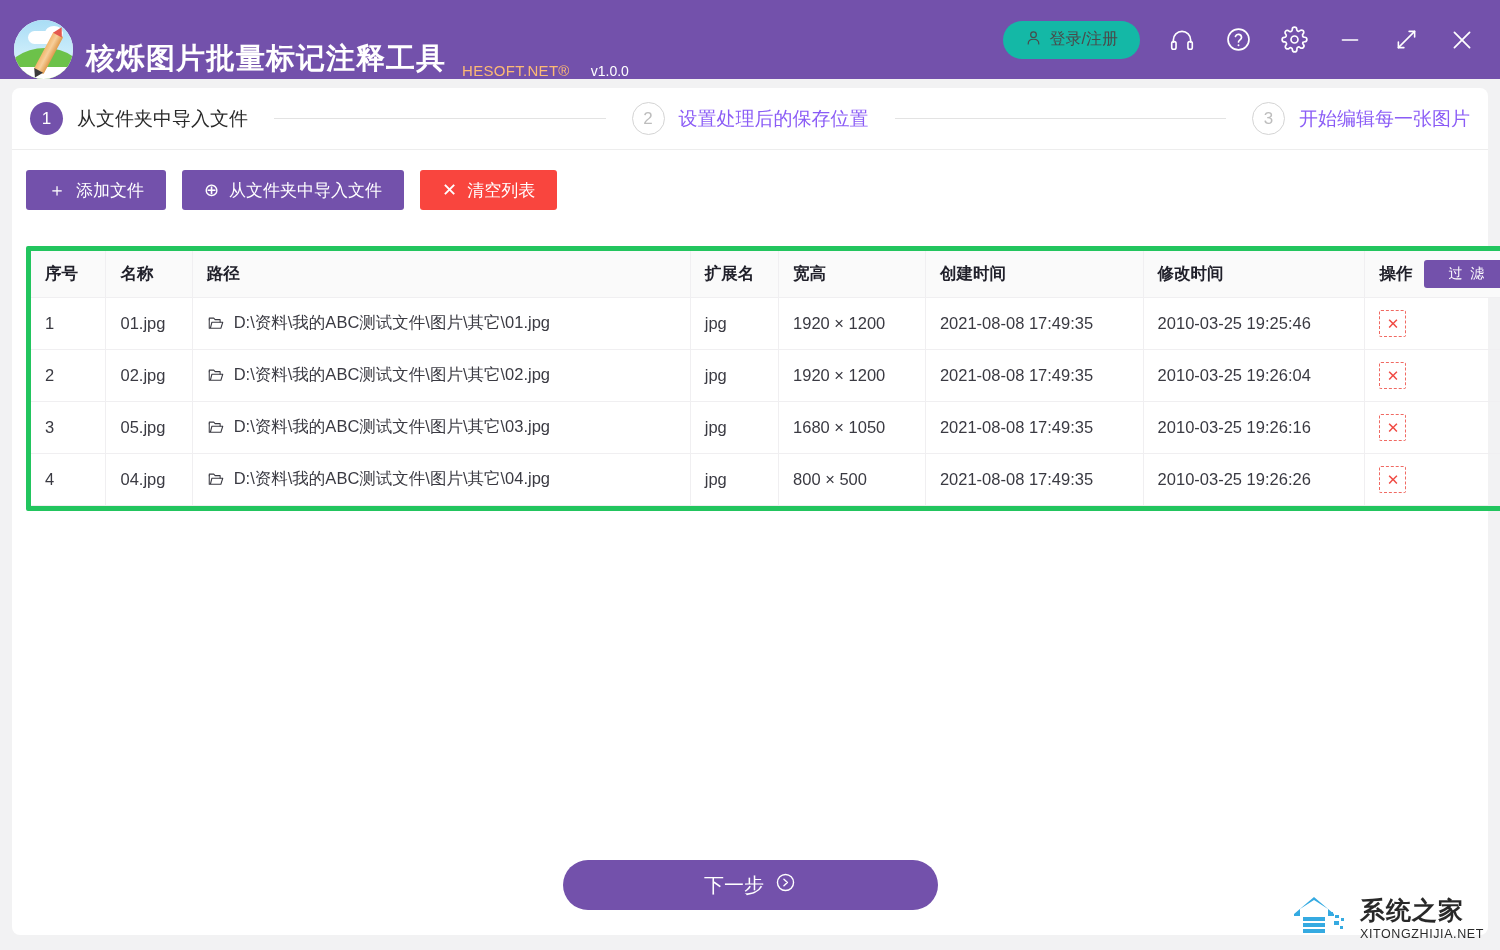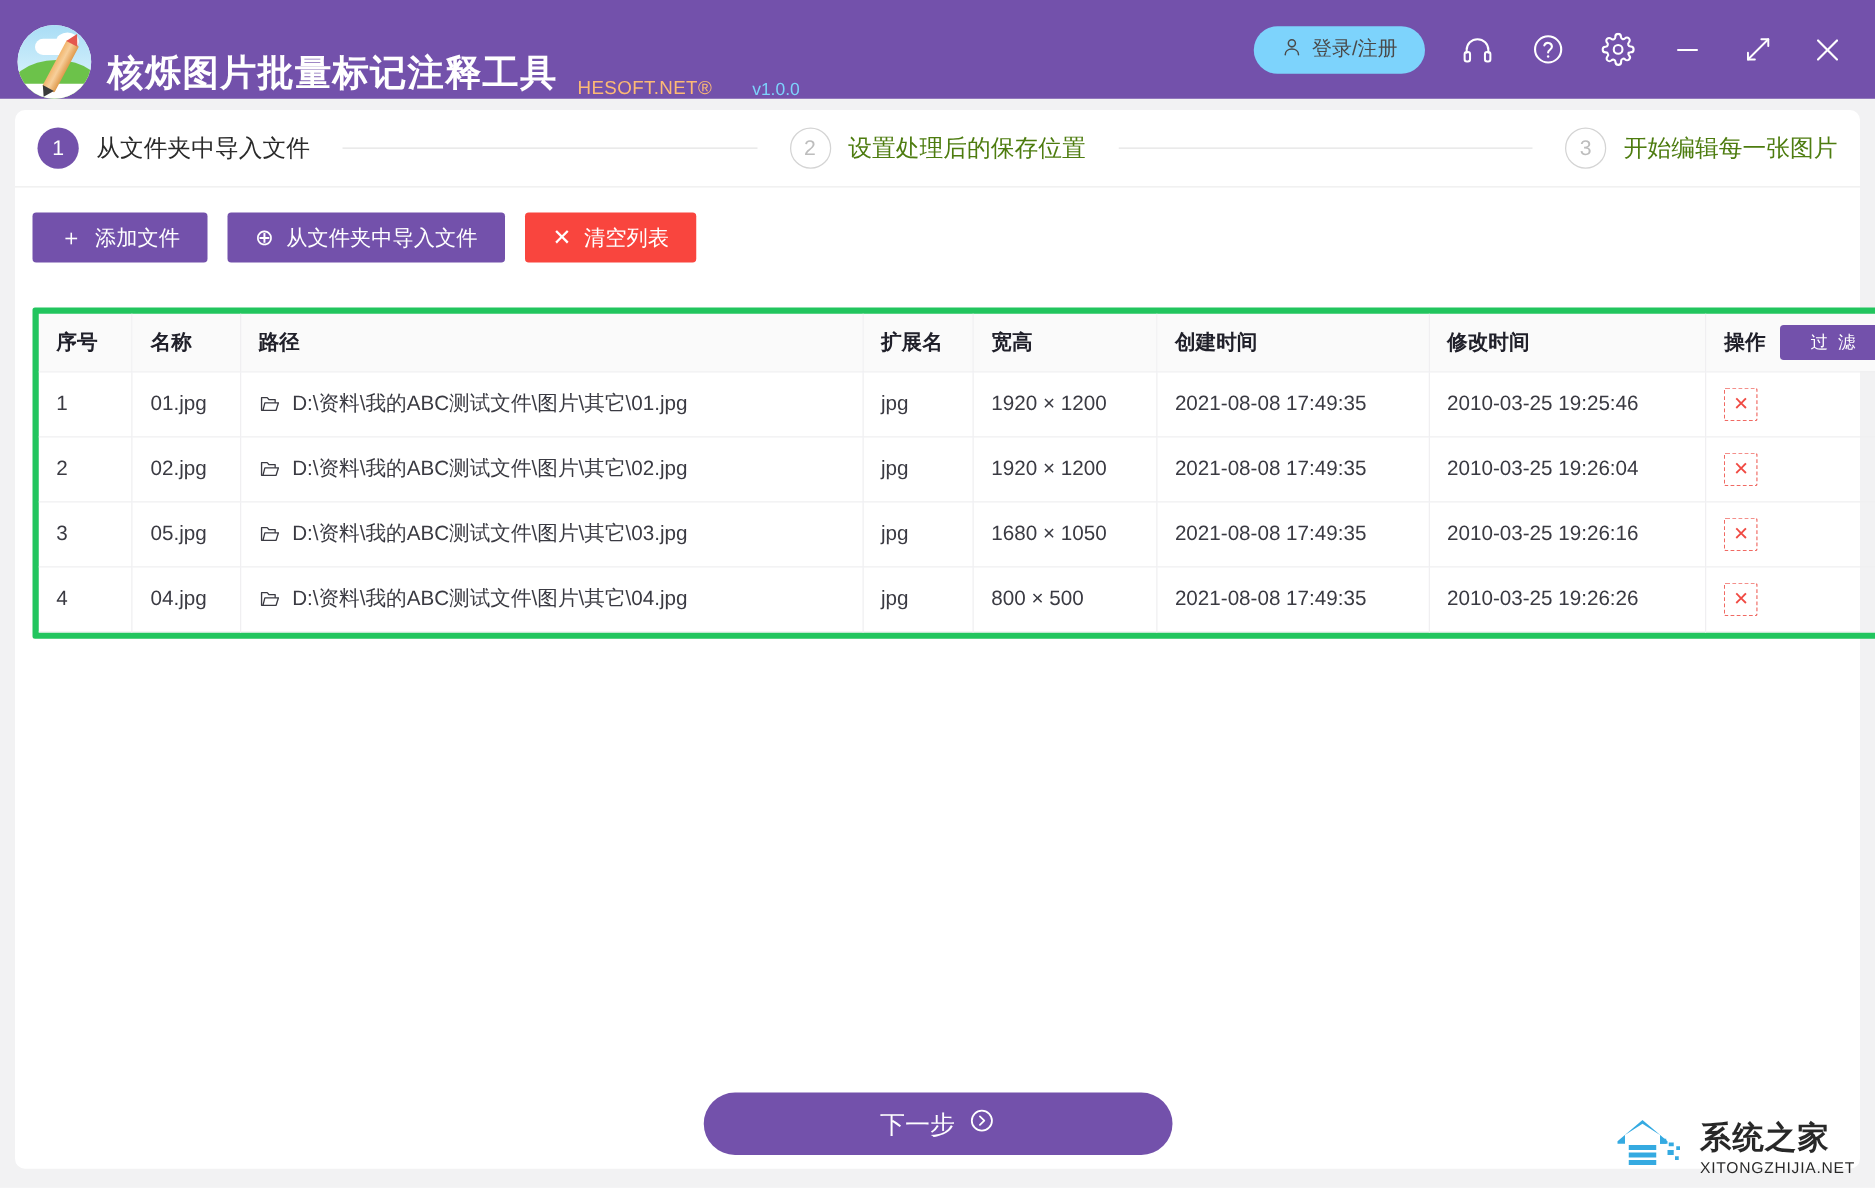--- a/index.html
+++ b/index.html
@@ -84,36 +84,36 @@
   }
   .app-brand {
     margin-left: 16px;
     color: #fdba74;
     font-size: 15px;
     letter-spacing: .3px;
     white-space: nowrap;
     padding-top: 6px;
   }
   .app-version {
-    margin-left: 32px;
-    color: #7dd3fc;
+    margin-left: 21px;
+    color: #ffffff;
     font-size: 14px;
     white-space: nowrap;
     padding-top: 6px;
   }
 
   .titlebar-right {
     margin-left: auto;
     display: flex; align-items: center;
     height: 100%;
   }
   .login-btn {
     display: flex; align-items: center; gap: 8px;
     height: 38px; padding: 0 22px;
-    background: #7dd3fc;
+    background: #14b8a6;
     border-radius: 19px;
     color: #4a4a4a;
     font-size: 16px;
     white-space: nowrap;
     cursor: pointer;
     border: none;
     font-family: inherit;
   }
   .win-icon {
     width: 56px; height: 79px;
@@ -143,21 +143,21 @@
   .step { display: flex; align-items: center; white-space: nowrap; }
   .step-num {
     width: 33px; height: 33px; border-radius: 50%;
     display: flex; align-items: center; justify-content: center;
     font-size: 17px;
   }
   .step.active .step-num { background: #7351ab; color: #fff; }
   .step.inactive .step-num { border: 1px solid #d4d4d4; color: #bdbdbd; background: #fff; }
   .step-label { margin-left: 14px; font-size: 19px; }
   .step.active .step-label { color: #2a2a2a; }
-  .step.inactive .step-label { color: #4d7c0f; }
+  .step.inactive .step-label { color: #8b5cf6; }
   .step-line {
     flex: 1 1 auto;
     height: 1px;
     background: #e3e3e3;
     margin: 0 26px;
     min-width: 40px;
   }
 
   
   .toolbar {
@@ -241,21 +241,21 @@
     border-radius: 2px;
     cursor: pointer;
     font-family: inherit;
   }
   .sum-row td { background: #fff; color: #3a3a42; }
   .sum-row td.sum-rest { border-right: none; }
 
   
   .next-wrap {
     position: absolute;
-    left: 0; bottom: 11px;
+    left: 0; bottom: 25px;
     width: 100%;
     display: flex; justify-content: center;
   }
   .next-btn {
     width: 375px; height: 50px;
     background: #7351ab;
     border: none; border-radius: 25px;
     color: #fff; font-size: 20px;
     display: flex; align-items: center; justify-content: center; gap: 11px;
     cursor: pointer;

